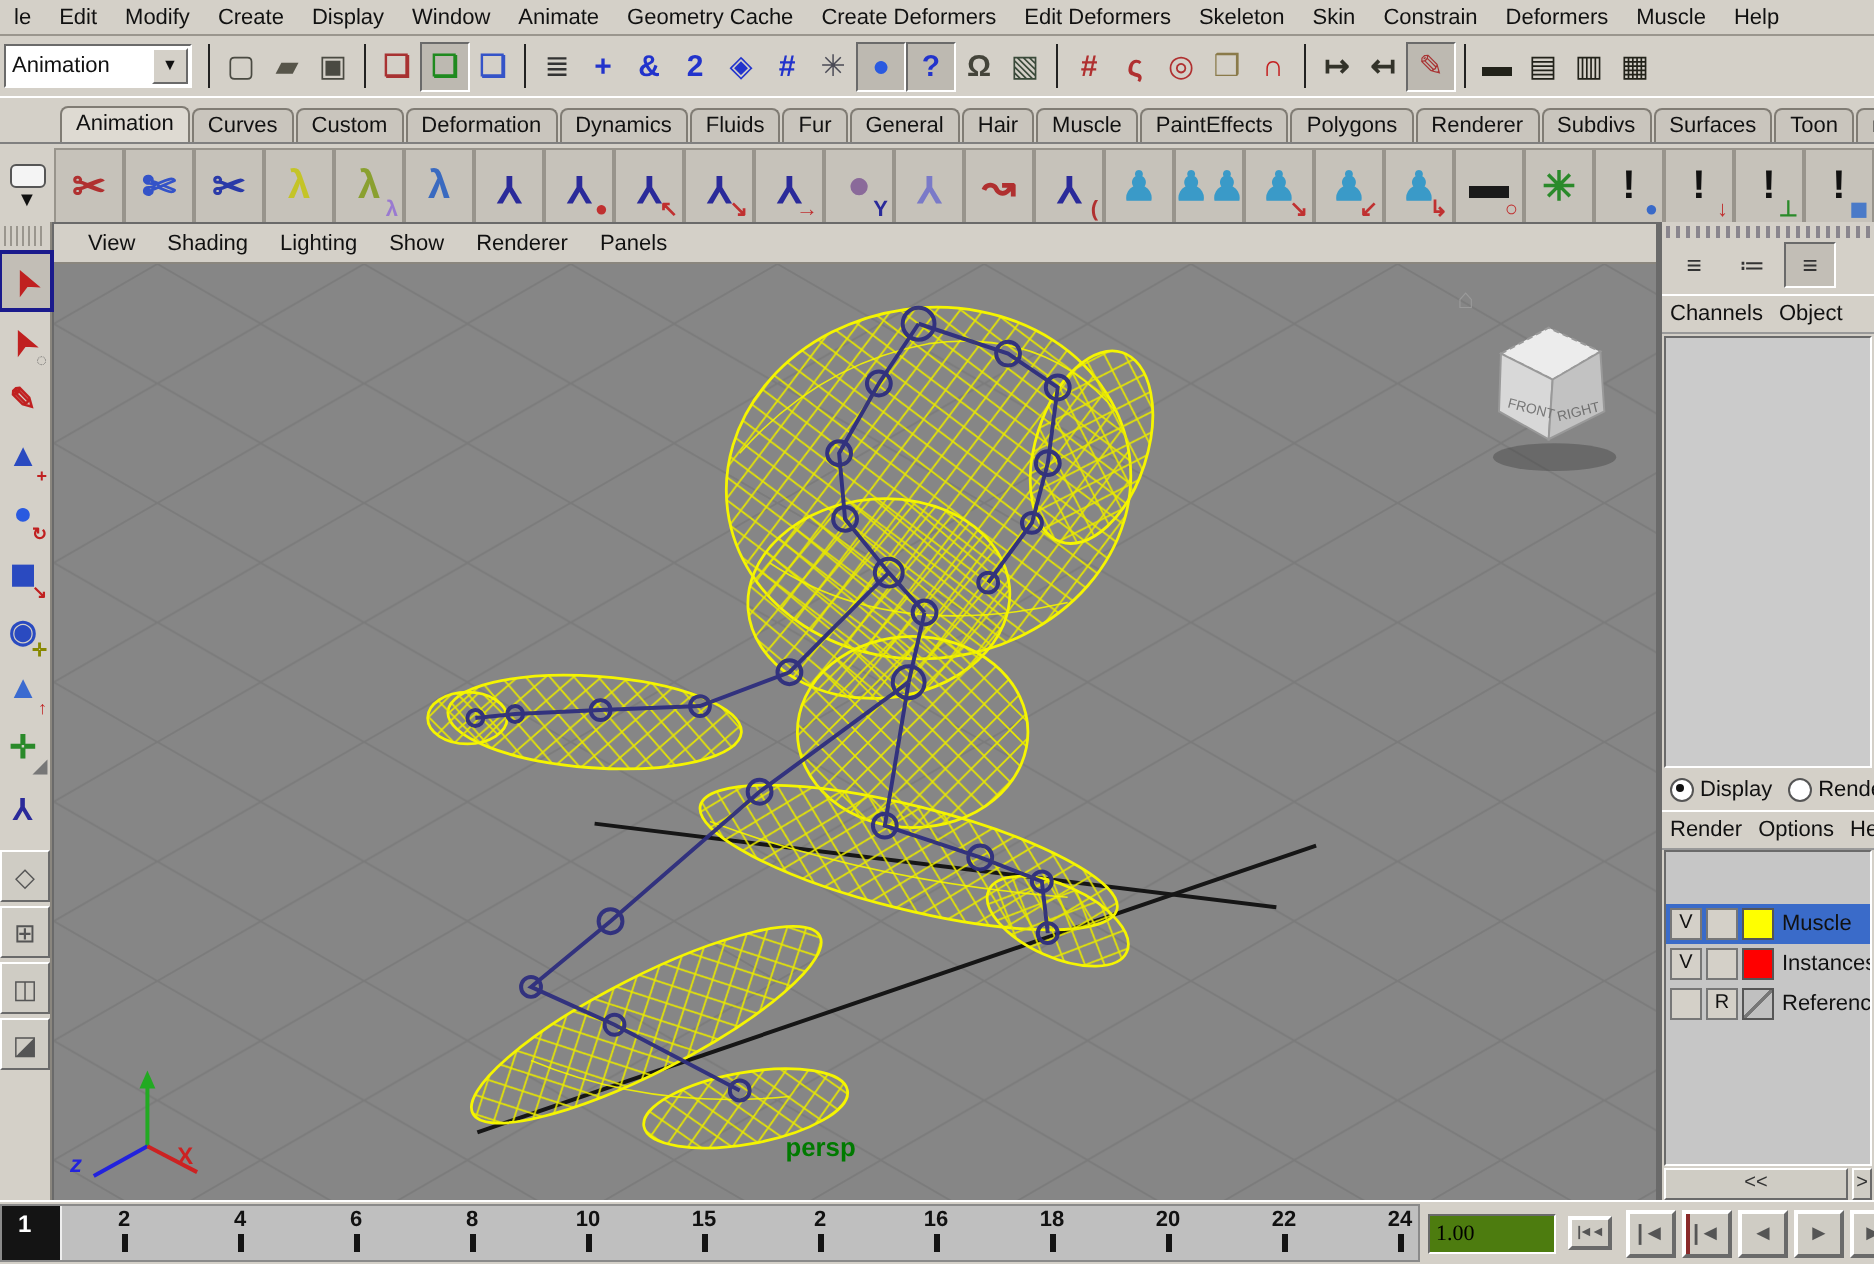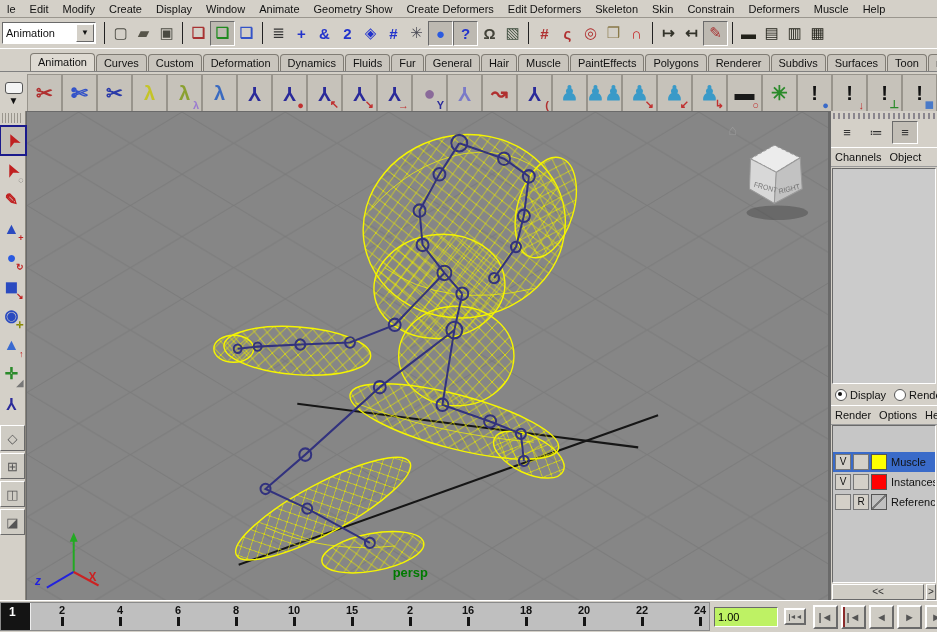--- a/index.html
+++ b/index.html
@@ -84,43 +84,43 @@
              font-size:10px;line-height:13px;color:#333;cursor:default;}
   .scrollbtn.sliver{flex:none;width:8px;}
   
   .timeline{position:absolute;left:0;bottom:0;width:937px;height:31px;background:#d4d0c8;display:flex;align-items:center;border-top:1px solid #fff;}
   .tl-strip{width:710px;height:29px;background:#bfbfbf;border:1px solid #8a8a8a;position:relative;display:flex;padding-left:8px;box-sizing:border-box;}
   .tl-marker{position:absolute;left:0;top:0;width:30px;height:27px;background:#141414;color:#fff;font-weight:bold;font-size:12px;
              padding:2px 0 0 8px;box-sizing:border-box;border-right:1px solid #eee;z-index:2;}
   .tl-cell{width:58px;text-align:center;padding-top:1px;cursor:default;}
   .tl-num{font-weight:bold;font-size:11px;}
   .tl-tick{width:3px;height:9px;background:#141414;margin:1px auto 0 auto;}
-  .timefield{width:56px;height:16px;background:#bef264;border:1px solid;border-color:#6a6a6a #fff #fff #6a6a6a;
-             font-family:Liberation Sans, sans-serif;font-size:11px;padding:1px 3px;margin:0 6px 0 4px;}
+  .timefield{width:56px;height:16px;background:#4d7c0f;border:1px solid;border-color:#6a6a6a #fff #fff #6a6a6a;
+             font-family:Liberation Serif, serif;font-size:11px;padding:1px 3px;margin:0 6px 0 4px;}
   .playback{display:flex;align-items:center;gap:3px;}
   .pb-btn{height:24px;width:25px;background:#cfccc4;border:2px solid;border-color:#fff #6a6a6a #6a6a6a #fff;
           color:#555;font-size:11px;font-weight:bold;display:flex;align-items:center;justify-content:center;
           padding:0;cursor:default;font-family:"Liberation Sans",sans-serif;}
   .pb-btn.pb-mini{height:17px;width:22px;font-size:7px;letter-spacing:-1px;margin-right:4px;}
   .pb-btn.key{box-shadow:inset 4px 0 0 -2px #8a2a2a;}
   .pb-btn.cut{width:18px;overflow:hidden;justify-content:flex-start;padding-left:4px;}
 </style>
 </head>
 <body>
 
 <div class="menubar">
 
 <span class="menu-item">le</span>
     <span class="menu-item">Edit</span>
     <span class="menu-item">Modify</span>
     <span class="menu-item">Create</span>
     <span class="menu-item">Display</span>
     <span class="menu-item">Window</span>
     <span class="menu-item">Animate</span>
-    <span class="menu-item">Geometry Show</span>
+    <span class="menu-item">Geometry Cache</span>
     <span class="menu-item">Create Deformers</span>
     <span class="menu-item">Edit Deformers</span>
     <span class="menu-item">Skeleton</span>
     <span class="menu-item">Skin</span>
     <span class="menu-item">Constrain</span>
     <span class="menu-item">Deformers</span>
     <span class="menu-item">Muscle</span>
     <span class="menu-item">Help</span>
   </div>
 
@@ -503,20 +503,29 @@
           <span>◫</span>
         </span>
 
         <span class="layout-btn">
           <span>◪</span>
         </span>
       </div>
   </div>
 
   <div class="viewport">
+    <div class="vpmenu">
+
+    <span class="menu-item">View</span>
+        <span class="menu-item">Shading</span>
+        <span class="menu-item">Lighting</span>
+        <span class="menu-item">Show</span>
+        <span class="menu-item">Renderer</span>
+        <span class="menu-item">Panels</span>
+      </div>
     <div class="vpcanvas">
       <svg viewBox="0 0 806 470" preserveAspectRatio="none">
         <defs>
           <pattern id="gridpat" width="104" height="60" patternUnits="userSpaceOnUse">
             <path d="M0 30 L52 0 L104 30 L52 60 Z" fill="none" stroke="#7b7b7b" stroke-width="1"></path>
           </pattern>
           <pattern id="wirepat" width="13" height="13" patternUnits="userSpaceOnUse">
             <path d="M0 0 L13 13 M13 0 L0 13" stroke="#e8e800" stroke-width="0.8"></path>
           </pattern>
         </defs>

